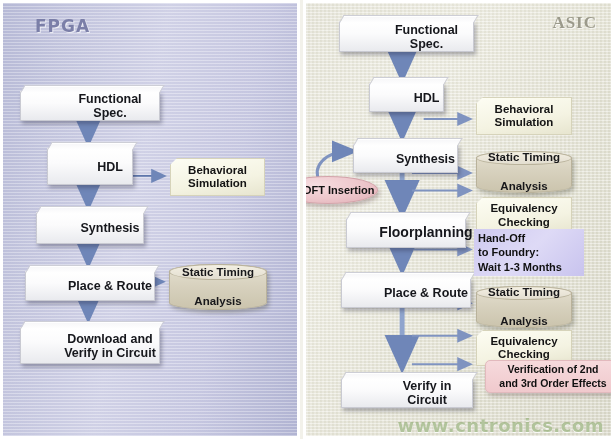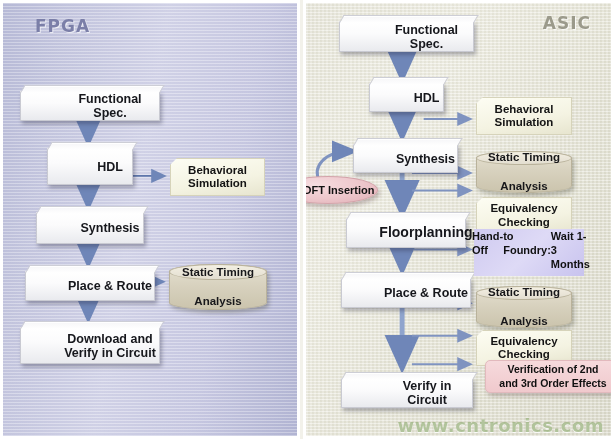--- a/index.html
+++ b/index.html
@@ -30,21 +30,21 @@
     border:3px solid #ffffff;
     box-sizing:border-box;
   }
 
   .panel-title{
     position:absolute;font-weight:bold;letter-spacing:1px;
     font-family:"DejaVu Sans","Liberation Sans",sans-serif;
     font-size:17px;user-select:none;
   }
   #title-fpga{left:16px;top:13px;color:#7b7fa8;text-shadow:1px 1px 0 rgba(255,255,255,.65);margin-left:16px;}
-  #title-asic{right:20px;top:10px;color:#9b9a8b;text-shadow:1px 1px 0 rgba(255,255,255,.7);}
+  #title-asic{right:14px;top:10px;color:#9b9a8b;text-shadow:1px 1px 0 rgba(255,255,255,.7);font-family:Liberation Serif, serif;}
 
   
   .node{
     position:absolute;box-sizing:border-box;
     display:flex;align-items:center;justify-content:center;text-align:center;
     font-weight:bold;color:#16171c;line-height:1.12;
     background:linear-gradient(180deg,#ffffff 0%,#fbfbfc 40%,#e9eaee 100%);
     border:1px solid #c9cad2;
     border-top:1px solid #ffffff;
     box-shadow:2px 3px 4px rgba(40,40,60,.33), inset 0 1px 0 #fff;
@@ -263,21 +263,21 @@
         <span>Static Timing</span>
         <span>Analysis</span>
       </span>
     </div>
 
     <div class="note" style="left:170px;top:194px;width:96px;height:37px;font-size:11.5px;flex-direction:column;">
       <span>Equivalency</span>
       <span>Checking</span>
     </div>
 
-    <div class="plain lav" style="left:168px;top:226px;width:110px;height:47px;font-size:11px;align-items:flex-start;justify-content:center;padding-left:4px;">
+    <div class="plain lav" style="left:168px;top:226px;width:110px;height:47px;font-size:11px;flex-direction:column;align-items:flex-start;justify-content:center;padding-left:4px;">
       <span>Hand-Off</span>
       <span>to Foundry:</span>
       <span>Wait 1-3 Months</span>
     </div>
 
     <div class="cyl" style="left:170px;top:283px;width:96px;height:42px;font-size:11.5px;">
       <span style="display:flex;flex-direction:column;line-height:1.15;">
         <span>Static Timing</span>
         <span>Analysis</span>
       </span>

